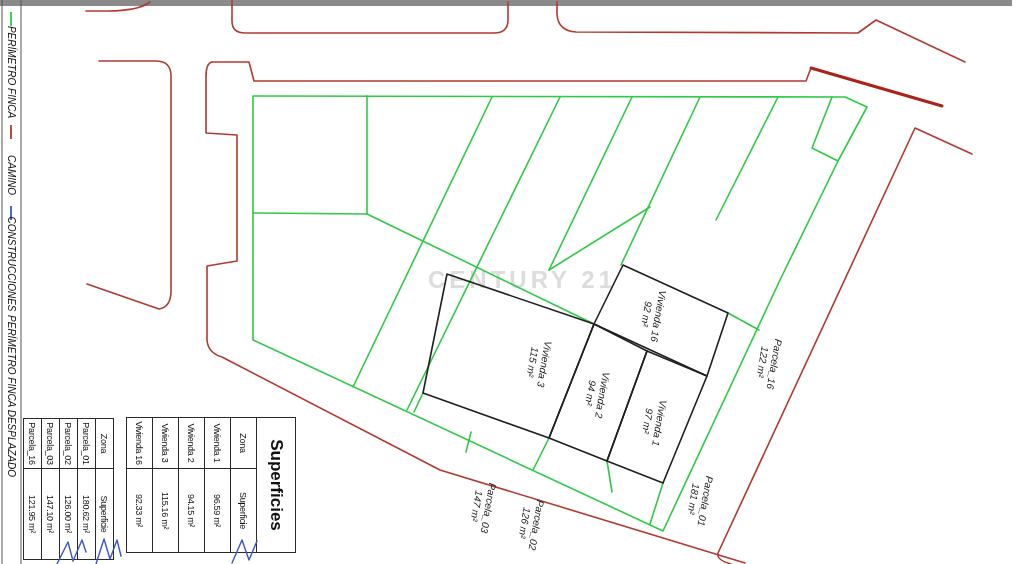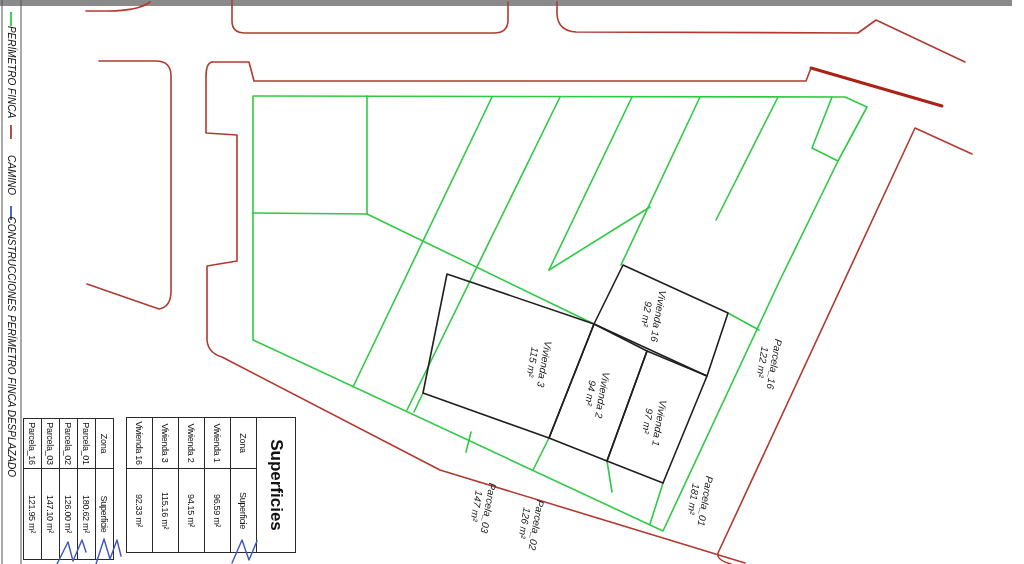--- a/index.html
+++ b/index.html
@@ -34,20 +34,21 @@
   #tbl-superficies .sup{flex:1;}
   #tbl-parcelas{left:114px;top:418px;width:142px;height:91px;}
   #tbl-parcelas .zona{width:50px;flex:none;}
   #tbl-parcelas .sup{flex:1;}
 </style>
 </head>
 <body>
 
 <div id="stage">
 
+  <div class="watermark">CENTURY 21</div>
 
   <svg id="linework" width="1024" height="564" viewBox="0 0 1024 564">
 
     <rect x="0" y="0" width="1012" height="6" fill="#8a8a8a"></rect>
 
     <line x1="2" y1="0" x2="2" y2="564" stroke="#555" stroke-width="1"></line>
     <line x1="21" y1="0" x2="21" y2="564" stroke="#555" stroke-width="1"></line>
 
     <line x1="11" y1="12" x2="11" y2="26" stroke="#2fca45" stroke-width="1.8"></line>
     <line x1="11" y1="125" x2="11" y2="139" stroke="#b13a30" stroke-width="1.8"></line>

